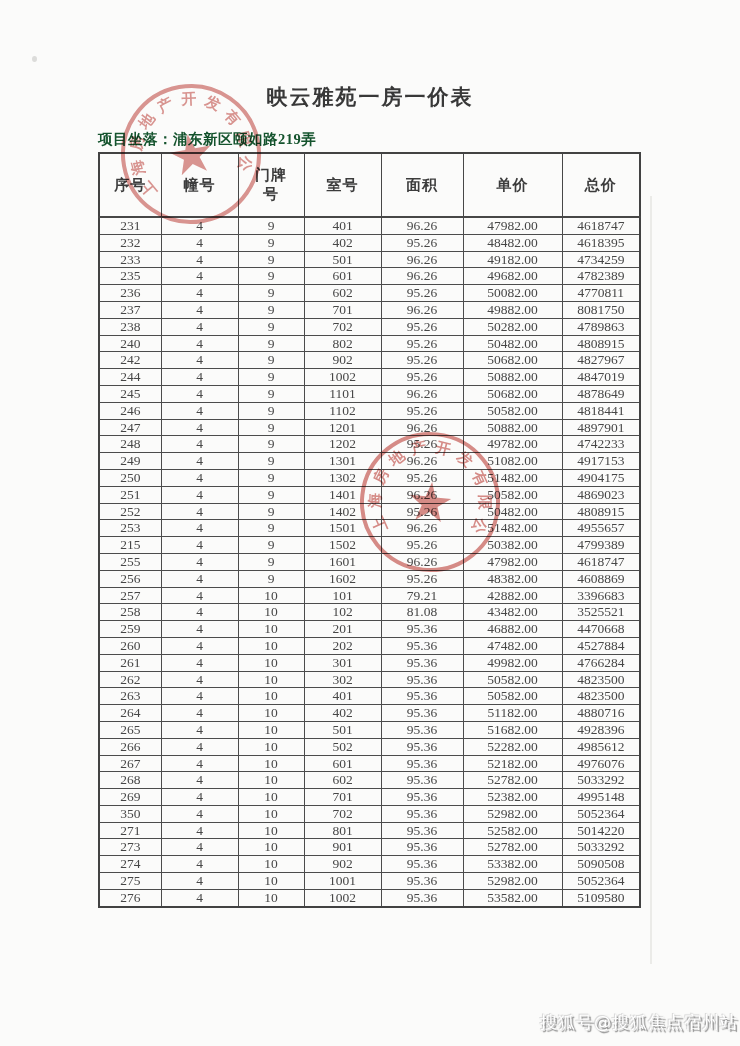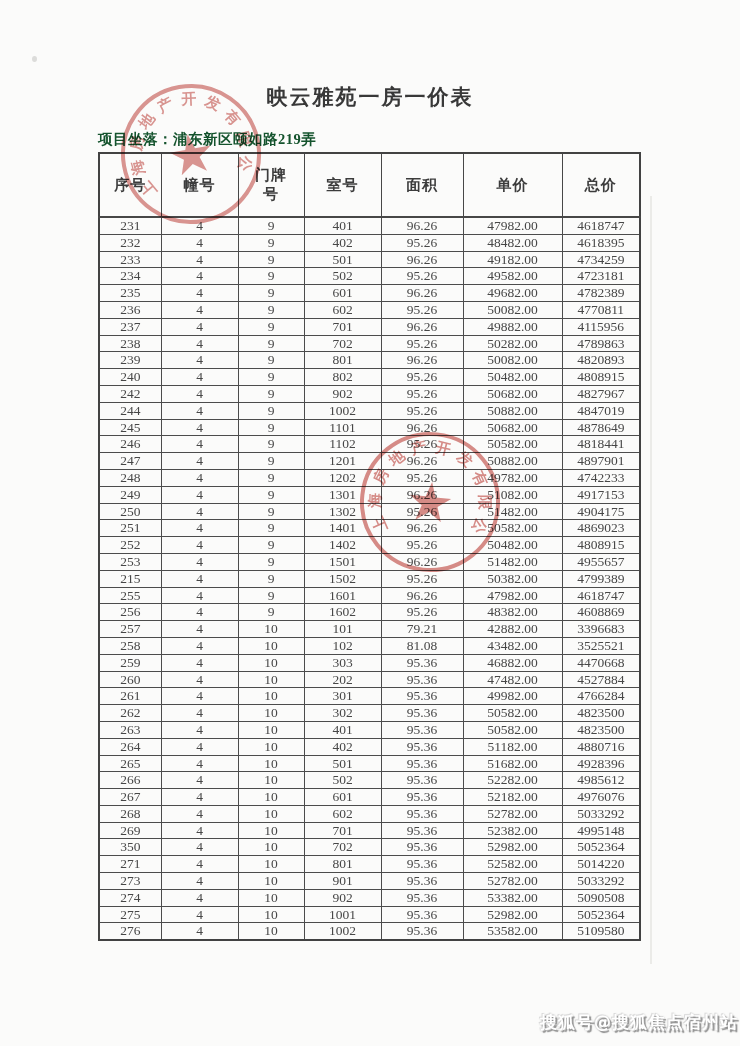--- a/index.html
+++ b/index.html
@@ -56,21 +56,21 @@
     position:absolute;left:650px;top:196px;width:2px;height:768px;
     background:#ebebe8;
   }
   .scan-dot{
     position:absolute;left:32px;top:56px;width:5px;height:6px;
     background:#dcdcda;border-radius:50%;
   }
   .watermark{
     position:absolute;right:2px;top:1011px;
     font-family:"DejaVu Sans","Liberation Sans",sans-serif;
-    font-weight:bold;font-size:17px;letter-spacing:1px;
+    font-weight:normal;font-size:17px;letter-spacing:1px;
     color:#ffffff;
     text-shadow:2px 2px 1px #8f8f8f, -1px -1px 0 #dadada, 0 0 2px #b5b5b5;
     white-space:nowrap;
   }
 </style>
 </head>
 <body>
 
 <div class="page">
 
@@ -123,29 +123,20 @@
         <tr>
           <td>233</td>
           <td>4</td>
           <td>9</td>
           <td>501</td>
           <td>96.26</td>
           <td>49182.00</td>
           <td>4734259</td>
         </tr>
         <tr>
-          <td>234</td>
-          <td>4</td>
-          <td>9</td>
-          <td>502</td>
-          <td>95.26</td>
-          <td>49582.00</td>
-          <td>4723181</td>
-        </tr>
-        <tr>
           <td>235</td>
           <td>4</td>
           <td>9</td>
           <td>601</td>
           <td>96.26</td>
           <td>49682.00</td>
           <td>4782389</td>
         </tr>
         <tr>
           <td>236</td>
@@ -156,39 +147,30 @@
           <td>50082.00</td>
           <td>4770811</td>
         </tr>
         <tr>
           <td>237</td>
           <td>4</td>
           <td>9</td>
           <td>701</td>
           <td>96.26</td>
           <td>49882.00</td>
-          <td>4115956</td>
+          <td>8081750</td>
         </tr>
         <tr>
           <td>238</td>
           <td>4</td>
           <td>9</td>
           <td>702</td>
           <td>95.26</td>
           <td>50282.00</td>
           <td>4789863</td>
-        </tr>
-        <tr>
-          <td>239</td>
-          <td>4</td>
-          <td>9</td>
-          <td>801</td>
-          <td>96.26</td>
-          <td>50082.00</td>
-          <td>4820893</td>
         </tr>
         <tr>
           <td>240</td>
           <td>4</td>
           <td>9</td>
           <td>802</td>
           <td>95.26</td>
           <td>50482.00</td>
           <td>4808915</td>
         </tr>
@@ -333,21 +315,21 @@
           <td>10</td>
           <td>102</td>
           <td>81.08</td>
           <td>43482.00</td>
           <td>3525521</td>
         </tr>
         <tr>
           <td>259</td>
           <td>4</td>
           <td>10</td>
-          <td>303</td>
+          <td>201</td>
           <td>95.36</td>
           <td>46882.00</td>
           <td>4470668</td>
         </tr>
         <tr>
           <td>260</td>
           <td>4</td>
           <td>10</td>
           <td>202</td>
           <td>95.36</td>

